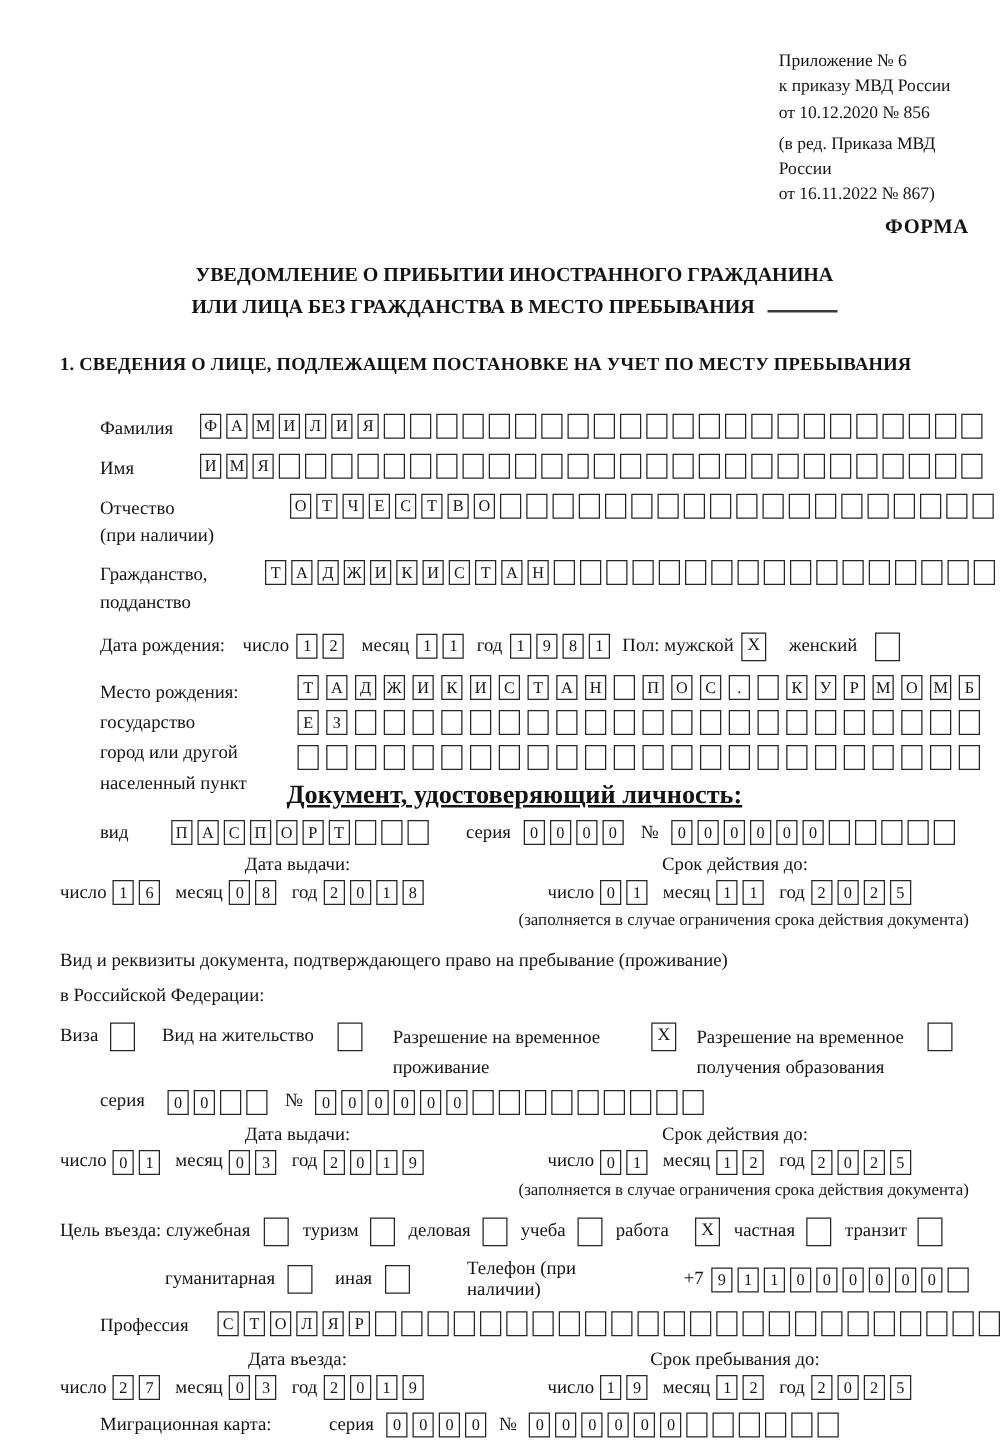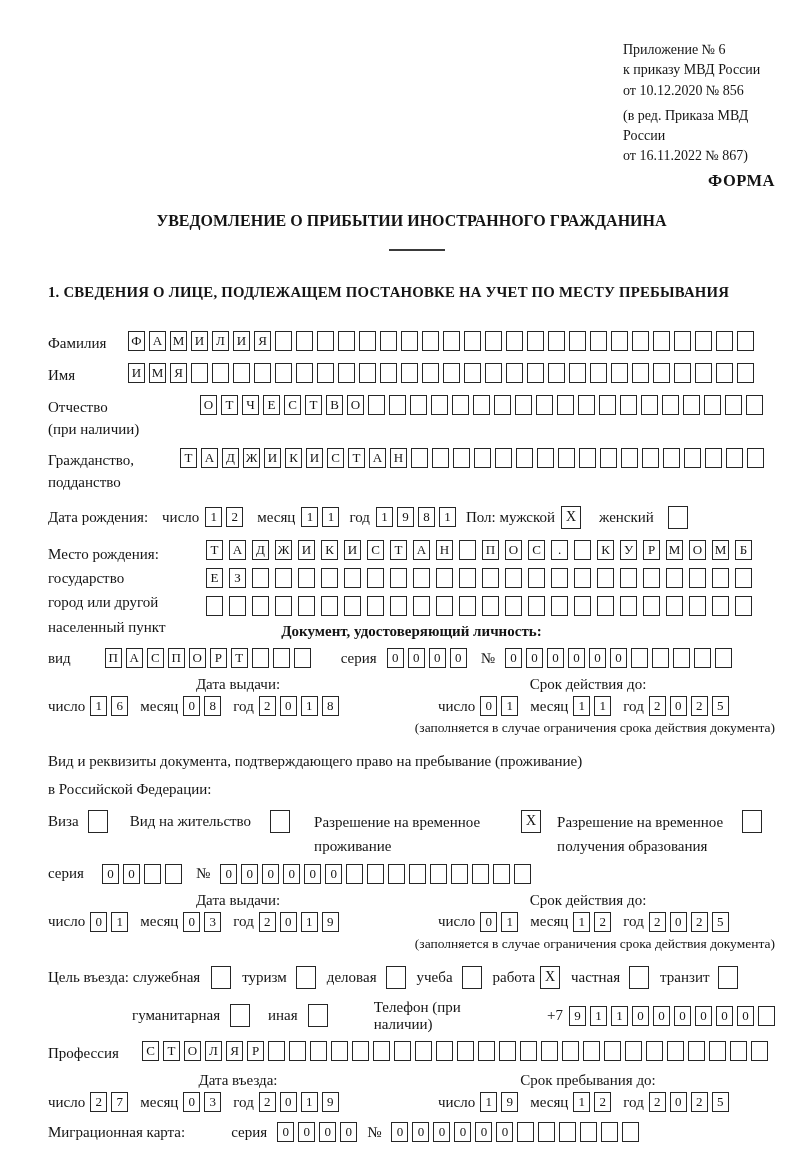--- a/index.html
+++ b/index.html
@@ -21,29 +21,29 @@
   .cells{display:inline-flex;gap:4px;flex:0 0 auto;}
   .cells--wide{gap:6px;}
   .cell{
     width:17px;height:20px;box-sizing:border-box;border:1.6px solid #262626;
     display:inline-flex;align-items:center;justify-content:center;
     font-size:13px;background:#fff;flex:0 0 auto;
   }
   .cells--box .cell{width:20px;height:23px;font-size:14px;}
   .cellcol{display:flex;flex-direction:column;gap:8px;}
 
-  .frow{display:flex;align-items:flex-start;margin-top:8px;}
+  .frow{display:flex;align-items:flex-start;margin-top:8px;margin-left:32px;}
   .flabel{flex:0 0 auto;padding-top:2px;line-height:1.45;}
   .w-surname{width:80px;} .w-patr{width:152px;} .w-cit{width:132px;}
   .w-birthplace{width:158px;} .w-prof{width:94px;}
 
   .inlined{display:flex;align-items:center;flex-wrap:nowrap;}
   .gap6{margin-left:6px;} .gap10{margin-left:10px;} .gap14{margin-left:14px;} .gap18{margin-left:18px;}
 
-  .doc-head{text-align:center;font-weight:bold;margin-top:4px;font-size:15px;}
+  .doc-head{text-align:center;font-weight:bold;margin-top:4px;font-size:21px;text-decoration:underline;}
 
   
   .dates{display:flex;margin-top:8px;}
   .dcol-left{flex:0 0 352px;}
   .dcol-right{flex:1;}
   .dhead{width:270px;text-align:center;margin-left:55px;}
   .dcol-right .dhead{width:300px;margin-left:38px;}
   .dline{display:flex;align-items:center;margin-top:3px;}
   .dline .dlbl{margin-right:5px;}
   .dline .cells{margin-right:12px;}
@@ -73,21 +73,21 @@
       <div>(в ред. Приказа МВД России</div>
       <div>от 16.11.2022 № 867)</div>
     </div>
   </div>
 
   <div class="forma">ФОРМА</div>
 
   <div class="title">
     <div>УВЕДОМЛЕНИЕ О ПРИБЫТИИ ИНОСТРАННОГО ГРАЖДАНИНА</div>
     <div>
-      <span class="title-blank"></span>
+      <span>ИЛИ ЛИЦА БЕЗ ГРАЖДАНСТВА В МЕСТО ПРЕБЫВАНИЯ</span><span class="title-blank"></span>
     </div>
   </div>
 
   <div class="sec-head">1. СВЕДЕНИЯ О ЛИЦЕ, ПОДЛЕЖАЩЕМ ПОСТАНОВКЕ НА УЧЕТ ПО МЕСТУ ПРЕБЫВАНИЯ</div>
 
   <div class="frow" style="margin-top:30px;">
     <div class="flabel w-surname">Фамилия</div>
     <div class="cells">
         <span class="cell">Ф</span>
         <span class="cell">А</span>
@@ -566,21 +566,21 @@
       <span class="cells cells--box">
           <span class="cell"></span>
         </span>
     </span>
     <span class="opt">
       <span>учеба</span>
       <span class="cells cells--box">
           <span class="cell"></span>
         </span>
     </span>
-    <span class="opt" style="gap:5px;">
+    <span class="opt" style="gap:21px;">
       <span>работа</span>
       <span class="cells cells--box">
           <span class="cell">X</span>
         </span>
     </span>
     <span class="opt">
       <span>частная</span>
       <span class="cells cells--box">
           <span class="cell"></span>
         </span>

